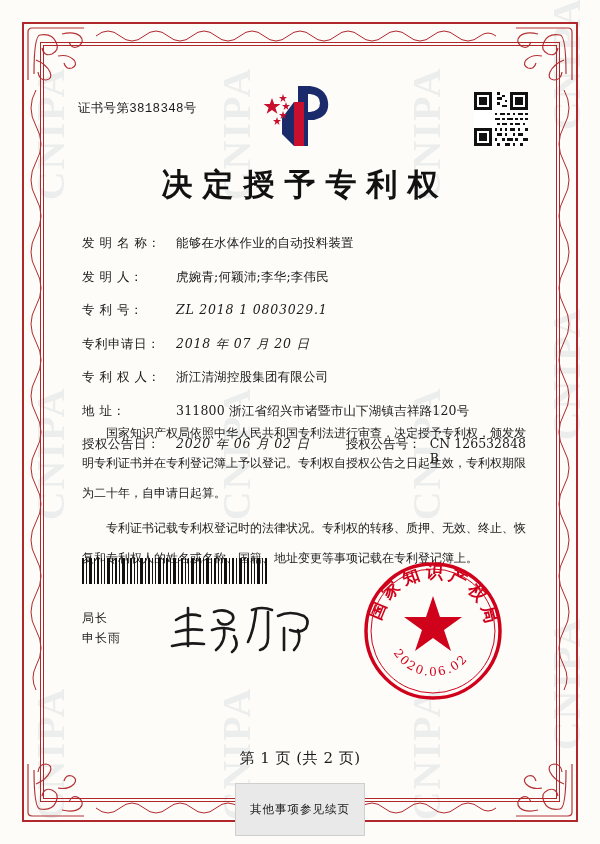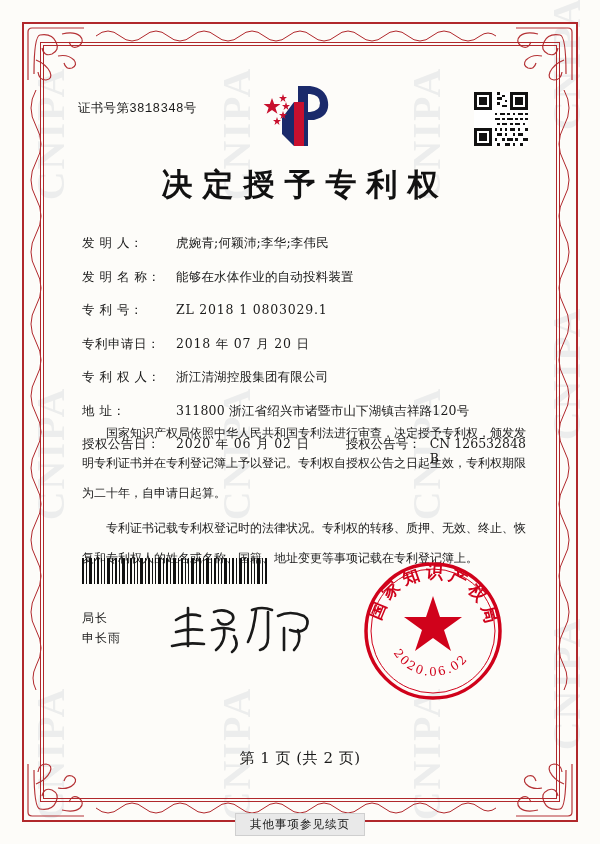--- a/index.html
+++ b/index.html
@@ -174,20 +174,21 @@
     letter-spacing: 0.5px;
     white-space: nowrap;
   }
   .row .val {
     flex: 1;
     letter-spacing: 0.2px;
   }
   .row .val.mono {
     font-family: "DejaVu Serif", serif;
     letter-spacing: 0.8px;
+    font-style: italic;
   }
   .row.double .val { flex: 0 0 auto; }
   .row.double .lbl2 {
     margin-left: 36px;
     width: 84px;
     flex: 0 0 84px;
     white-space: nowrap;
     font-family: Liberation Serif, serif;
   }
   .row.double .val2 { flex: 1; }
@@ -255,21 +256,21 @@
   
   .footer-note {
     position: absolute;
     left: 50%;
     transform: translateX(-50%);
     bottom: 8px;
     z-index: 8;
     background: #e9e9e9;
     border: 1px solid #cfcfcf;
     font-size: 11.5px;
-    padding: 3px 14px;
+    padding: 18px 14px;
     letter-spacing: 1px;
     color: #222;
   }
 </style>
 </head>
 <body>
 
 <div class="page">
 
   <div class="watermarks">
@@ -429,26 +430,26 @@
           <polygon points="31,29 32,32 35,32 32.6,33.9 33.5,36.9 31,35 28.5,36.9 29.4,33.9 27,32 30,32"></polygon>
           <polygon points="25,35 26,38 29,38 26.6,39.9 27.5,42.9 25,41 22.5,42.9 23.4,39.9 21,38 24,38"></polygon>
         </g>
       </g>
     </svg>
 
     <div class="doc-title">决定授予专利权</div>
 
     <div class="fields">
       <div class="row">
+        <div class="lbl">发 明 名 称：</div>
+        <div class="val">能够在水体作业的自动投料装置</div>
+      </div>
+      <div class="row">
         <div class="lbl">发 明 人：</div>
         <div class="val">虎婉青;何颖沛;李华;李伟民</div>
-      </div>
-      <div class="row">
-        <div class="lbl">发 明 名 称：</div>
-        <div class="val">能够在水体作业的自动投料装置</div>
       </div>
       <div class="row">
         <div class="lbl">专 利 号：</div>
         <div class="val mono">ZL 2018 1 0803029.1</div>
       </div>
       <div class="row">
         <div class="lbl">专利申请日：</div>
         <div class="val mono">2018 年 07 月 20 日</div>
       </div>
       <div class="row">

